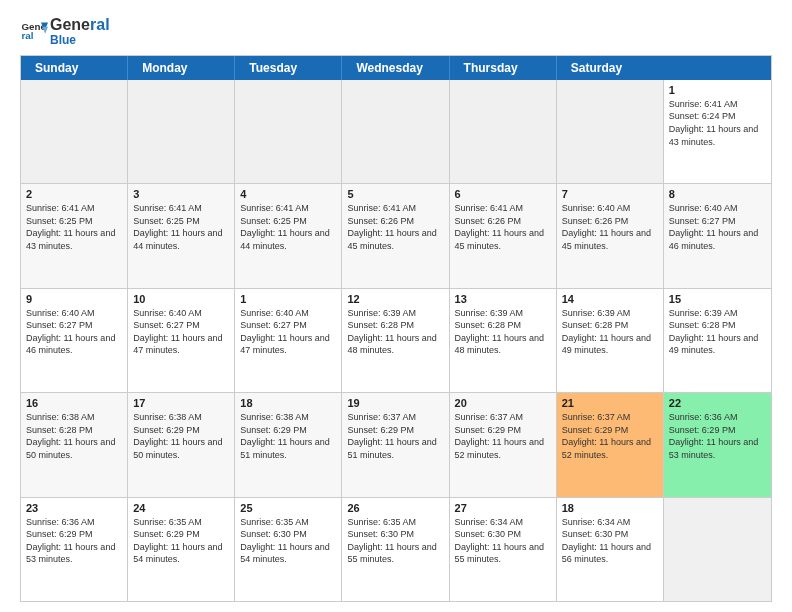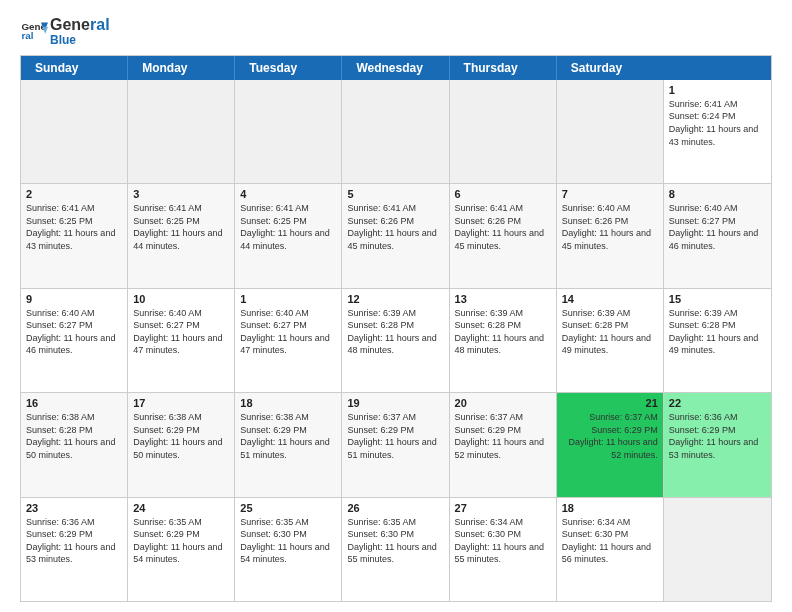--- a/index.html
+++ b/index.html
@@ -258,21 +258,21 @@
             <div class="cell-info" style="white-space: pre-line;">Sunrise: 6:37 AM
 Sunset: 6:29 PM
 Daylight: 11 hours and 51 minutes.</div>
           </div>
           <div class="cal-cell" style="background: rgb(247, 247, 247);">
             <span class="day-num">20</span>
             <div class="cell-info" style="white-space: pre-line;">Sunrise: 6:37 AM
 Sunset: 6:29 PM
 Daylight: 11 hours and 52 minutes.</div>
           </div>
-          <div class="cal-cell" style="background: #22c55e; text-align: right;">
+          <div class="cal-cell" style="background: #fdba74;">
             <span class="day-num">21</span>
             <div class="cell-info" style="white-space: pre-line;">Sunrise: 6:37 AM
 Sunset: 6:29 PM
 Daylight: 11 hours and 52 minutes.</div>
           </div>
           <div class="cal-cell" style="background: #86efac;">
             <span class="day-num">22</span>
             <div class="cell-info" style="white-space: pre-line;">Sunrise: 6:36 AM
 Sunset: 6:29 PM
 Daylight: 11 hours and 53 minutes.</div>

